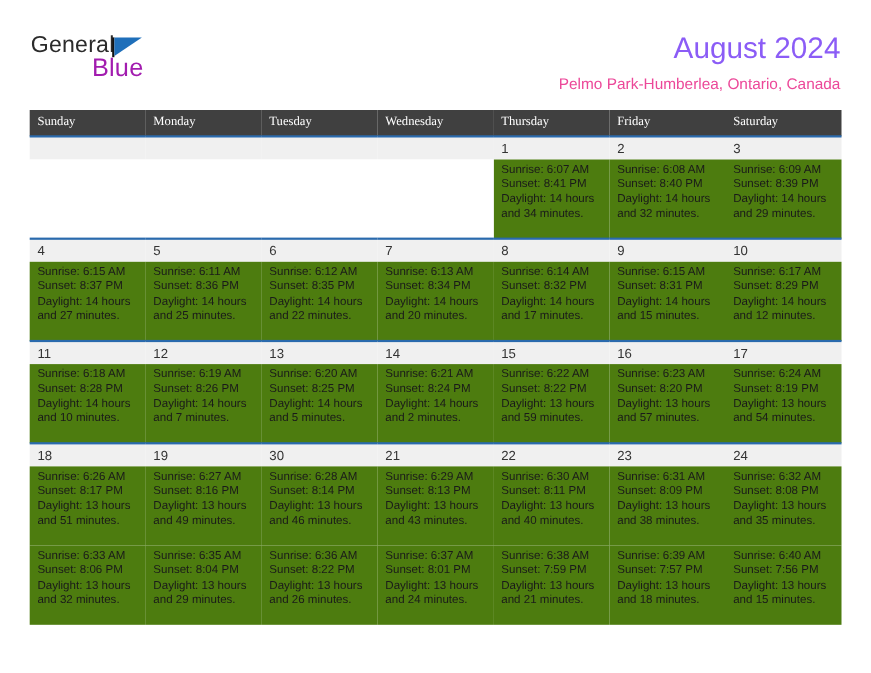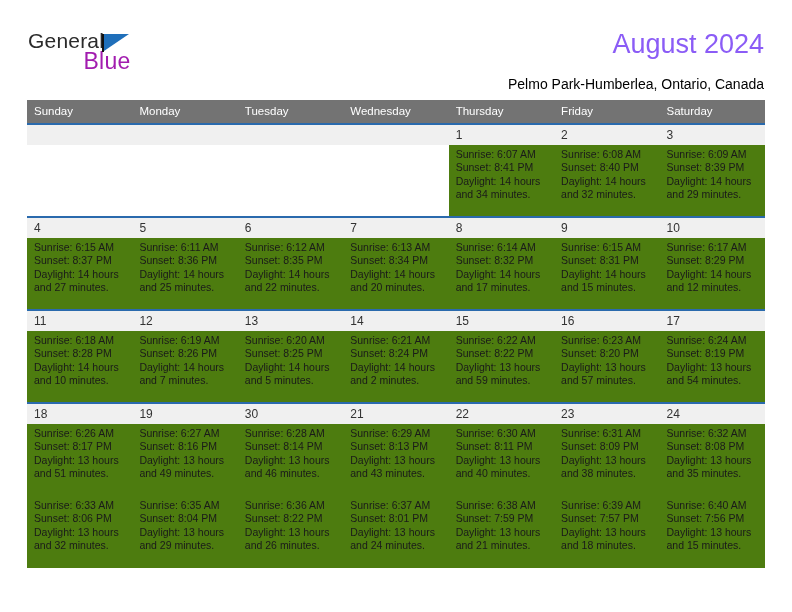--- a/index.html
+++ b/index.html
@@ -76,46 +76,47 @@
     padding-top: 2px;
   }
   .cal-title {
     font-size: 27px;
     color: #8b5cf6;
     line-height: 32px;
     white-space: nowrap;
   }
   .cal-subtitle {
     font-size: 14px;
-    color: #000000;
+    color: #ec4899;
     line-height: 20px;
-    margin-top: 14px;
+    margin-top: 6px;
     white-space: nowrap;
   }
 
   
   .calendar {
     margin: 0 27px;
     width: 738px;
     box-sizing: border-box;
   }
   table.cal {
     border-collapse: collapse;
     table-layout: fixed;
     width: 738px;
   }
   table.cal th {
-    background: #737373;
+    background: #404040;
     color: #ffffff;
     font-weight: normal;
     font-size: 11.5px;
     text-align: left;
     padding: 5px 0 6px 7px;
     height: 14px;
     box-sizing: border-box;
+    font-family: Liberation Serif, serif;
   }
   .daynum-row td {
     background: #f0f0f0;
     border-top: 2px solid #2a6aad;
     font-size: 12px;
     color: #333333;
     padding: 3px 0 3px 7px;
     height: 18px;
     box-sizing: border-box;
     vertical-align: top;

